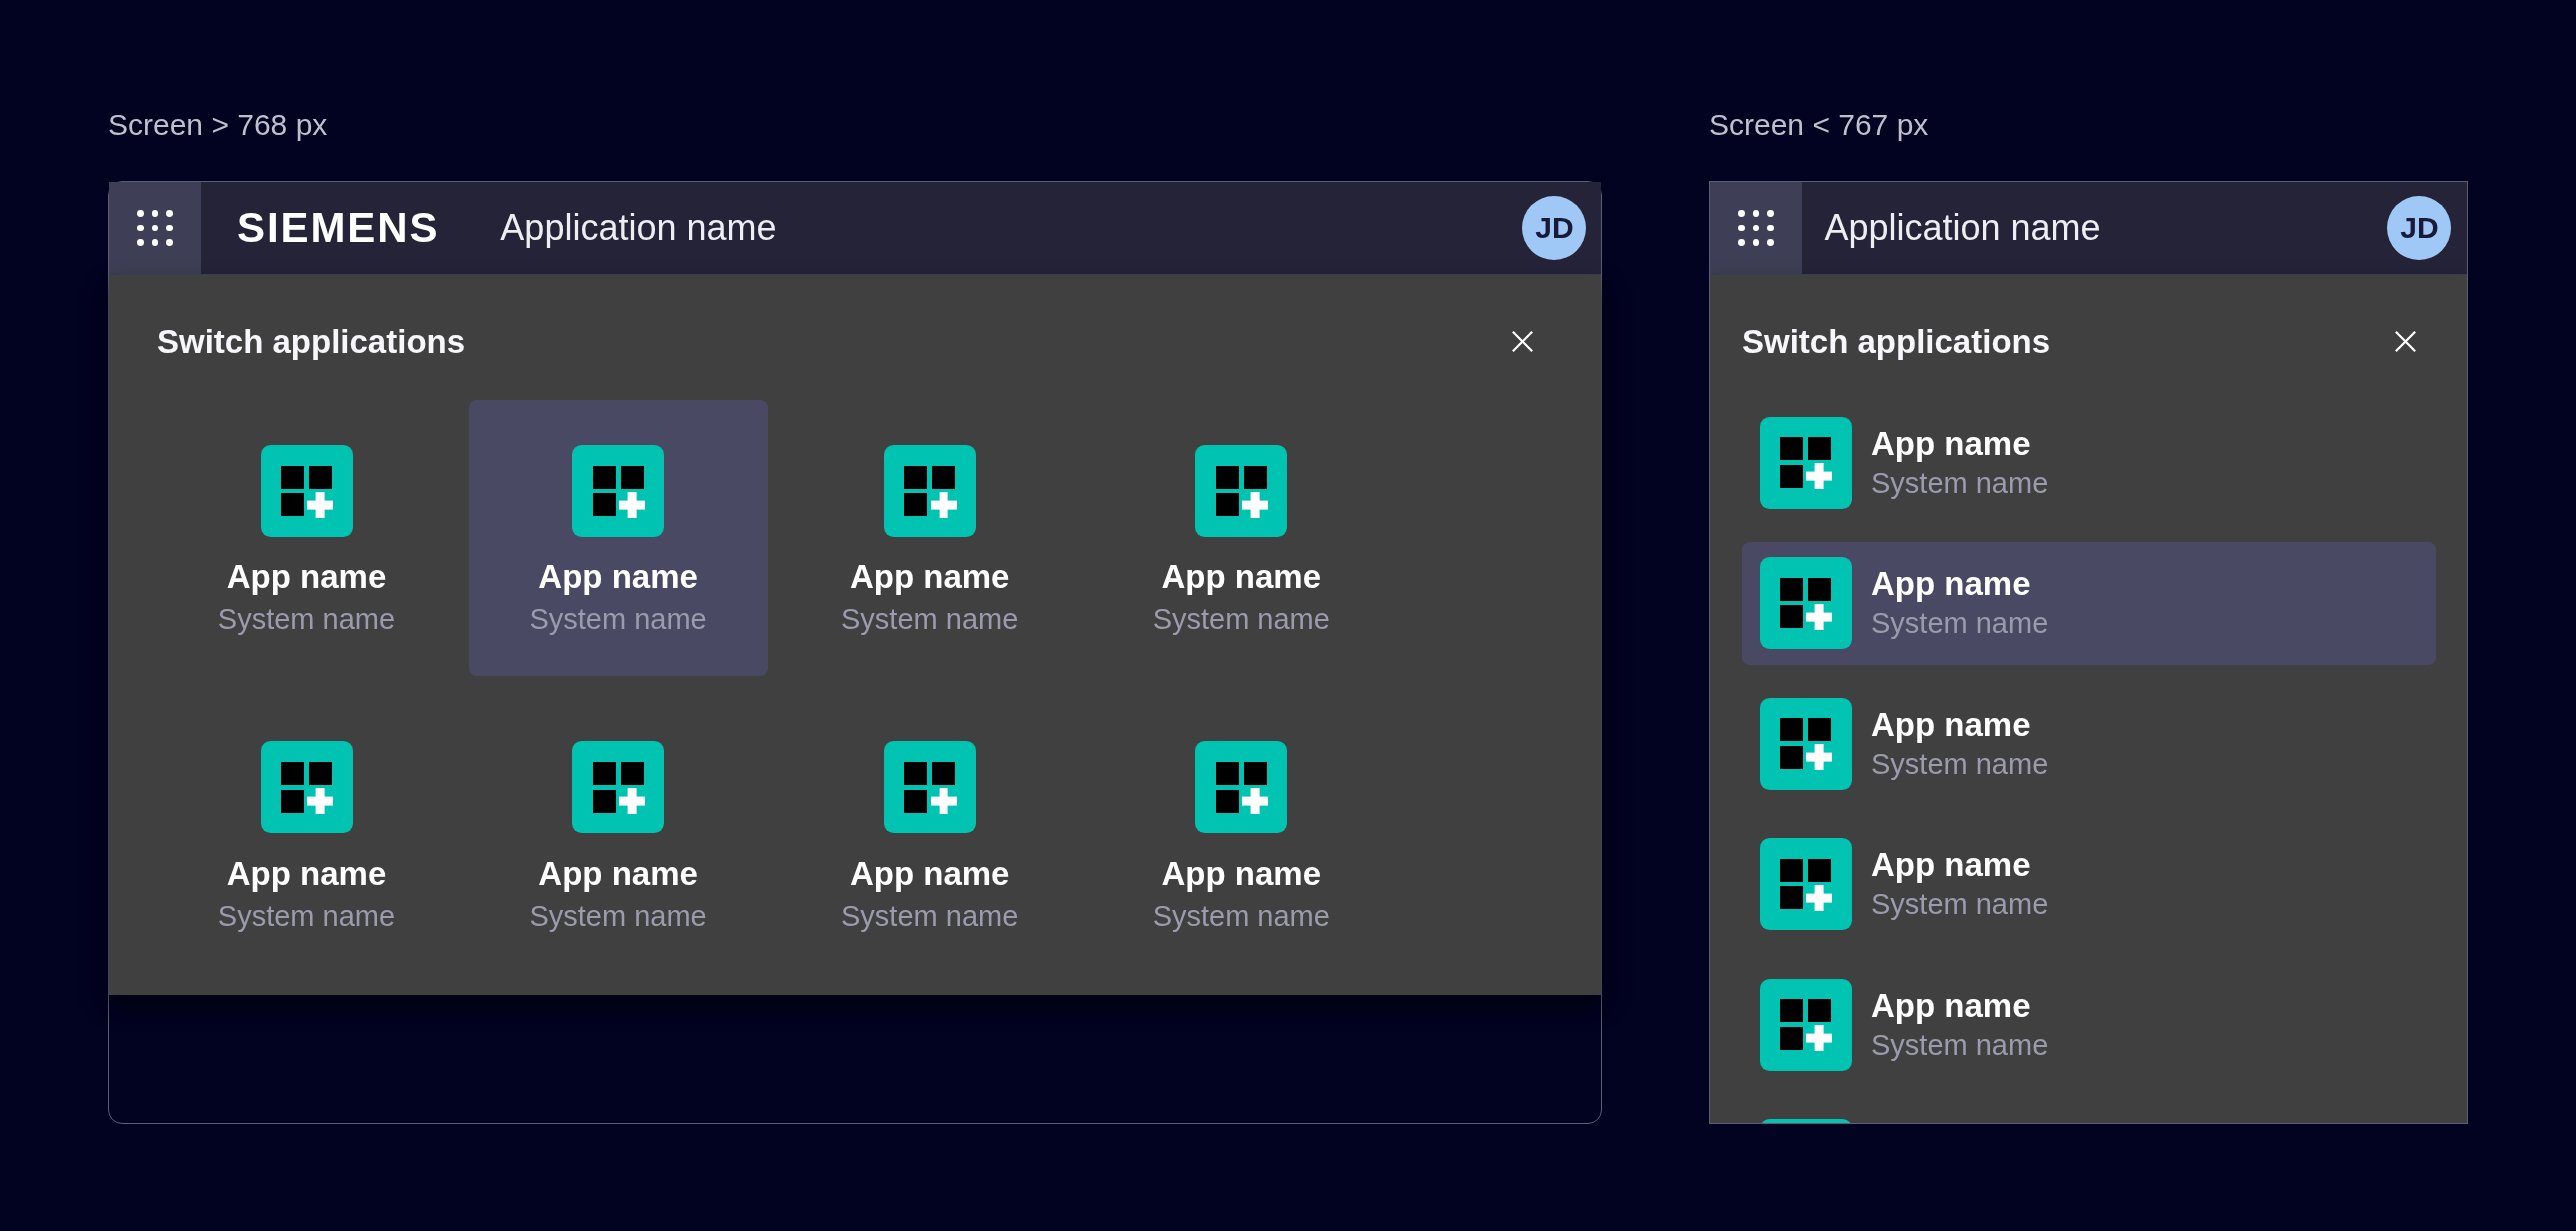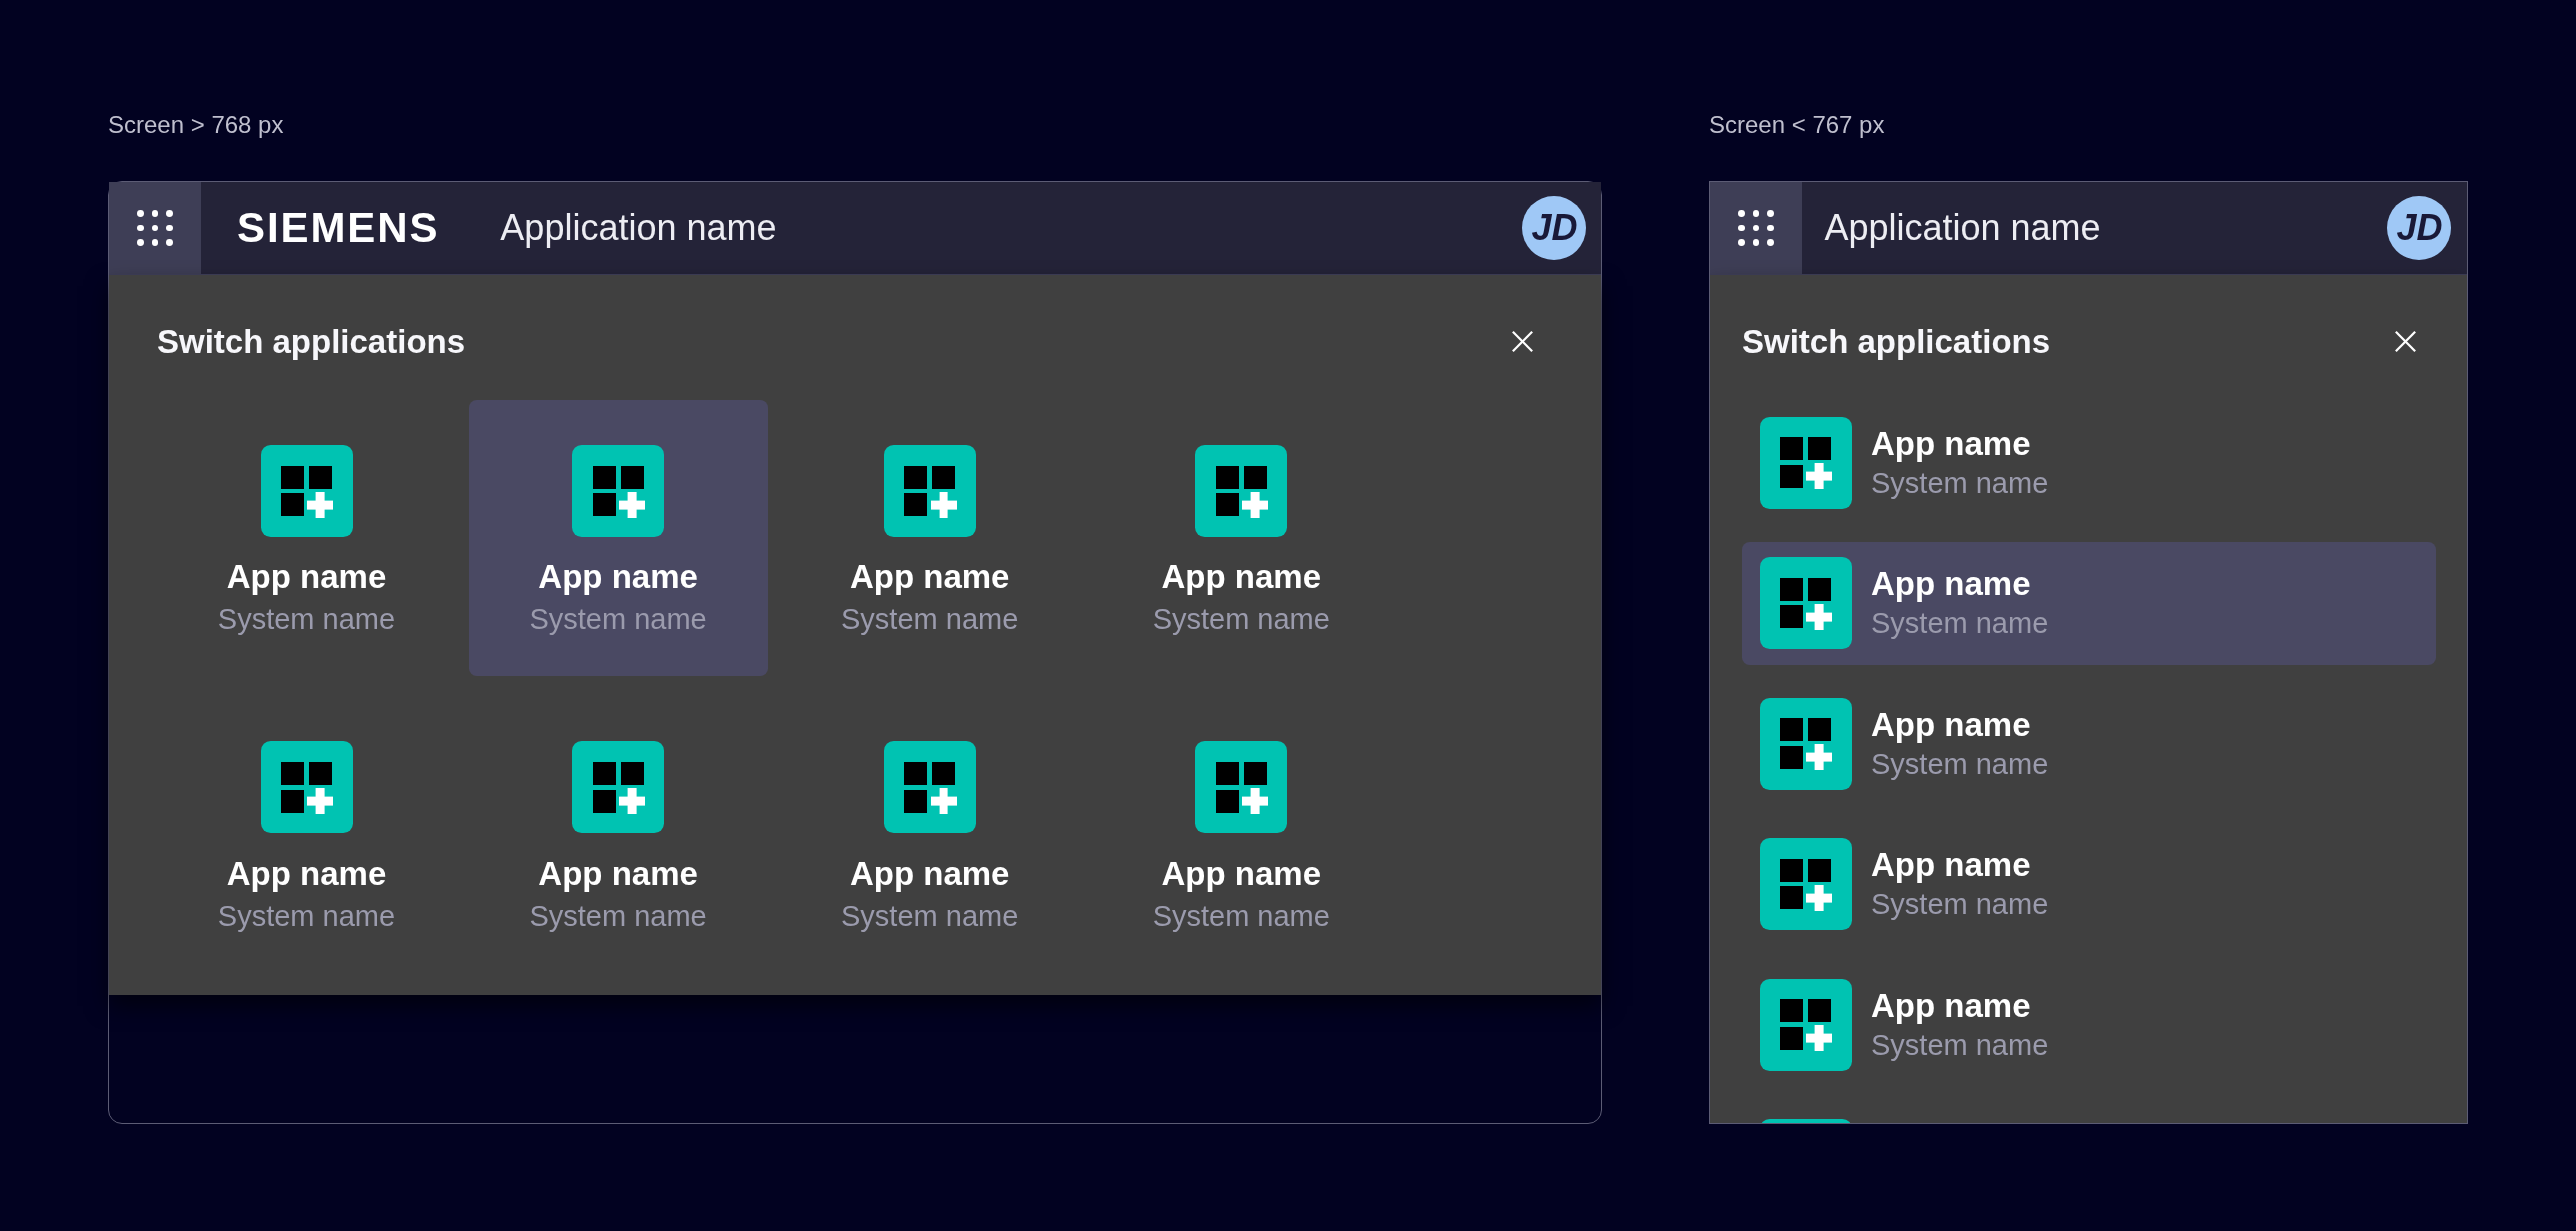--- a/index.html
+++ b/index.html
@@ -6,21 +6,21 @@
   html,body { width:2576px; height:1232px; }
   body {
     background:#020221;
     font-family:"Liberation Sans","DejaVu Sans",sans-serif;
     position:relative;
     overflow:hidden;
     color:#fff;
   }
   .device-label {
     position:absolute; top:107px;
-    font-size:24px; line-height:35px;
+    font-size:30px; line-height:35px;
     color:#BFBFCE; font-weight:400;
   }
   #label-desktop { left:108px; }
   #label-mobile  { left:1709px; }
 
   .card {
     position:absolute; top:181px; height:943px;
     border:1px solid #5C5C75;
     background:transparent;
   }
@@ -49,24 +49,23 @@
     font-size:42px; font-weight:800; letter-spacing:1.9px;
     color:#fff;
   }
   .header-title { font-size:36px; font-weight:400; color:#EDEDF3; }
   #desktop-card .header-title { margin-left:61px; }
   #mobile-card  .header-title { margin-left:22.4px; }
   .avatar {
     margin-left:auto; flex:none;
     width:64px; height:64px; border-radius:50%;
     background:#9FC8F6; color:#191938;
-    font-size:36px; font-weight:700;
+    font-size:30px; font-weight:700;
     display:flex; align-items:center; justify-content:center;
     cursor:pointer;
-    font-style:italic;
   }
   #desktop-card .avatar { margin-right:14.6px; }
   #mobile-card  .avatar { margin-right:15.6px; }
 
   
   .overlay {
     position:absolute; left:0; right:0; top:92px;
     background:#404040;
     border-top:1px solid #3A3A52;
     box-shadow:0 11.7px 21.4px rgba(0,0,0,0.55);

